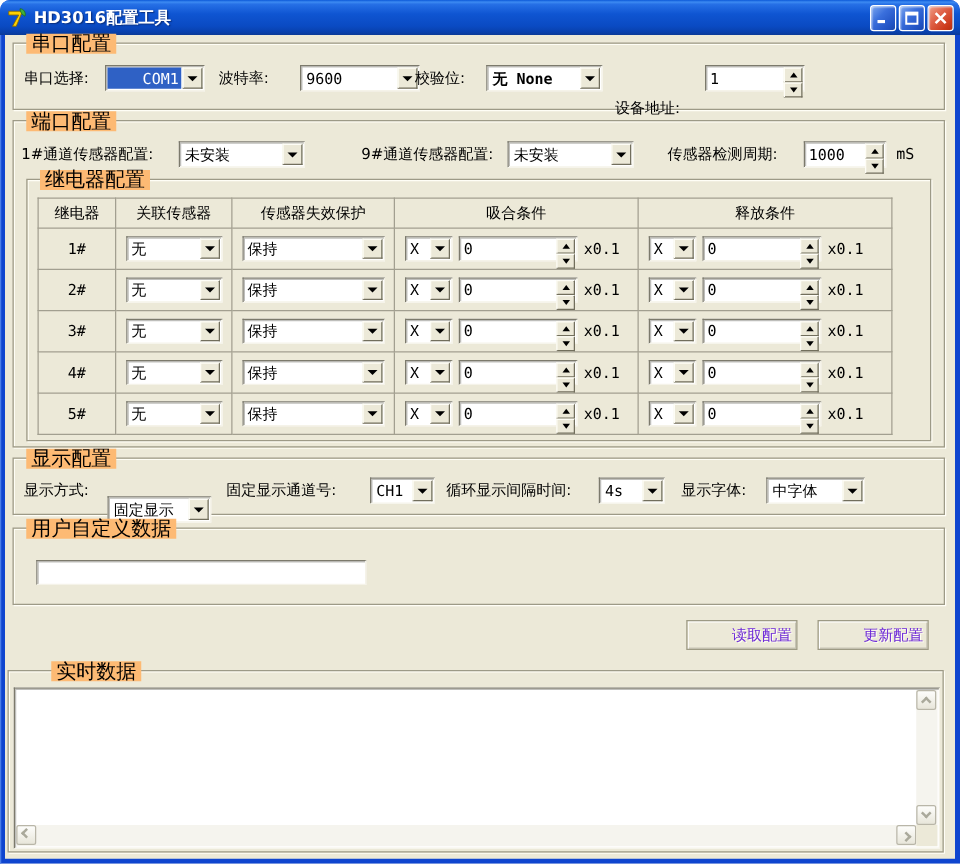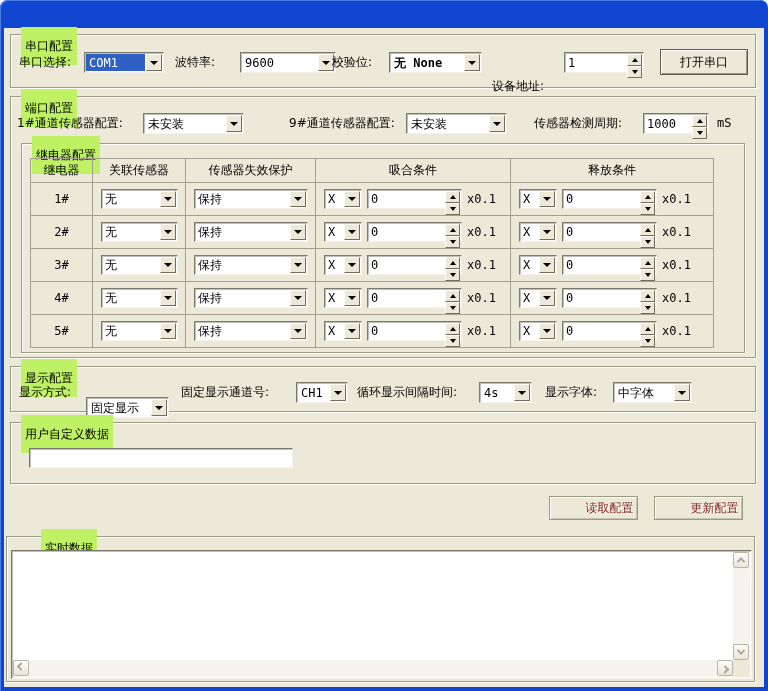--- a/index.html
+++ b/index.html
@@ -33,22 +33,22 @@
     position:absolute; left:4px; top:28px; width:760px; height:659px;
     background:#ECE9D8;
   }
 
   .group {
     position:absolute;
     border:1px solid #9d9a87;
     box-shadow: inset 1px 1px 0 #fffef6, 1px 1px 0 #fffef6;
   }
   .group-label {
-    position:absolute; top:-8px; left:10px; background:#bef264; padding:12px 4px;
-    font-size:12px; line-height:14px; white-space:nowrap;
+    position:absolute; top:-8px; left:10px; background:#fdba74; padding:1px 4px;
+    font-size:16px; line-height:14px; white-space:nowrap;
   }
   .lbl { position:absolute; font-size:12px; line-height:21px; white-space:nowrap; }
 
   .sunken {
     background:#fff;
     border:1px solid;
     border-color:#7c7a6c #f5f3e9 #f5f3e9 #7c7a6c;
     box-shadow: inset 1px 1px 0 rgba(70,70,60,.35);
   }
   .combo { position:absolute; height:21px; display:flex; align-items:stretch; }
@@ -74,21 +74,21 @@
     display:flex; align-items:center; justify-content:center;
   }
 
   .btn {
     position:absolute; background:#ece9d8; font-size:12px;
     border:1px solid #5c5a4c;
     box-shadow: inset 1px 1px 0 #ffffff, inset -1px -1px 0 #99968a;
     display:flex; align-items:center; justify-content:center; white-space:nowrap;
   }
   .btn.disabled {
-    color:#7f1d1d; text-shadow:1px 1px 0 #fffef6;
+    color:#6d28d9; text-shadow:1px 1px 0 #fffef6;
     border:1px solid #9d9a84;
     box-shadow: inset 1px 1px 0 #ffffff, inset -1px -1px 0 #c6c3b4;
     padding-left: 32px;
   }
 
   table.relay { position:absolute; left:8px; top:14px; border-collapse:collapse; table-layout:fixed; }
   table.relay th, table.relay td {
     border:1px solid #a29f90; font-weight:normal; font-size:12px; padding:0;
     position:relative; text-align:center; vertical-align:middle;
   }
@@ -116,28 +116,53 @@
   .chev.dn { transform:rotate(225deg) translate(1px,1px); }
   .chev.lt { transform:rotate(-45deg) translate(1px,-1px); }
   .chev.rt { transform:rotate(135deg) translate(1px,-1px); }
   .sbcorner { position:absolute; right:1px; bottom:1px; width:17px; height:17px; background:#ece9d8; }
 </style>
 </head>
 <body>
 
 <div class="window">
 
+  <div class="titlebar">
+    <svg class="title-icon" viewBox="0 0 17 17">
+      <polygon points="1,3 12,3 7,15 4,15 9,6 1,6" fill="#ffd200" stroke="#8a6a00" stroke-width="0.7"></polygon>
+      <path d="M10,1 C13,1 15,4 14,7 C12,6 10,4 10,1 Z" fill="#3fae3a" stroke="#1c6e1c" stroke-width="0.6"></path>
+    </svg>
+    <div class="title-text">HD3016配置工具</div>
+    <div class="winbtns">
+      <div class="winbtn">
+        <svg width="11" height="11" viewBox="0 0 11 11">
+            <rect x="1" y="7" width="6" height="2.5" fill="#fff"></rect>
+          </svg>
+      </div>
+      <div class="winbtn">
+        <svg width="11" height="11" viewBox="0 0 11 11">
+            <rect x="1" y="1" width="9" height="9" fill="none" stroke="#fff" stroke-width="1.6"></rect>
+            <rect x="1" y="1" width="9" height="2.4" fill="#fff"></rect>
+          </svg>
+      </div>
+      <div class="winbtn close">
+        <svg width="11" height="11" viewBox="0 0 11 11">
+            <path d="M1.5,1.5 L9.5,9.5 M9.5,1.5 L1.5,9.5" stroke="#fff" stroke-width="2"></path>
+          </svg>
+      </div>
+    </div>
+  </div>
 
   <div class="client">
 
     <div class="group" style="left:6px; top:6px; width:746px; height:54px;">
       <span class="group-label">串口配置</span>
 
       <span class="lbl" style="left:8px; top:17px;">串口选择:</span>
-      <div class="combo sunken" style="left:73px; top:17px; width:80px;">
+      <div class="combo sunken" style="left:73px; top:17px; width:80px;text-align:right;">
         <span class="txt sel">COM1</span>
         <span class="cbtn">
             <i class="tri-dn"></i>
           </span>
       </div>
 
       <span class="lbl" style="left:164px; top:17px;">波特率:</span>
       <div class="combo sunken" style="left:215px; top:17px; width:96px;margin-left:14px;">
         <span class="txt">9600</span>
         <span class="cbtn">
@@ -159,21 +184,20 @@
         <span class="updn">
           <span class="sbtn">
               <i class="tri-up-s"></i>
             </span>
           <span class="sbtn">
               <i class="tri-dn-s"></i>
             </span>
         </span>
       </div>
 
-      <div class="btn" style="left:649px; top:14px; width:88px; height:26px;">打开串口</div>
     </div>
 
     <div class="group" style="left:6px; top:68px; width:746px; height:262px;">
       <span class="group-label">端口配置</span>
 
       <span class="lbl" style="left:6px; top:16px;">1#通道传感器配置:</span>
       <div class="combo sunken" style="left:132px; top:16px; width:101px;">
         <span class="txt">未安装</span>
         <span class="cbtn">
             <i class="tri-dn"></i>

